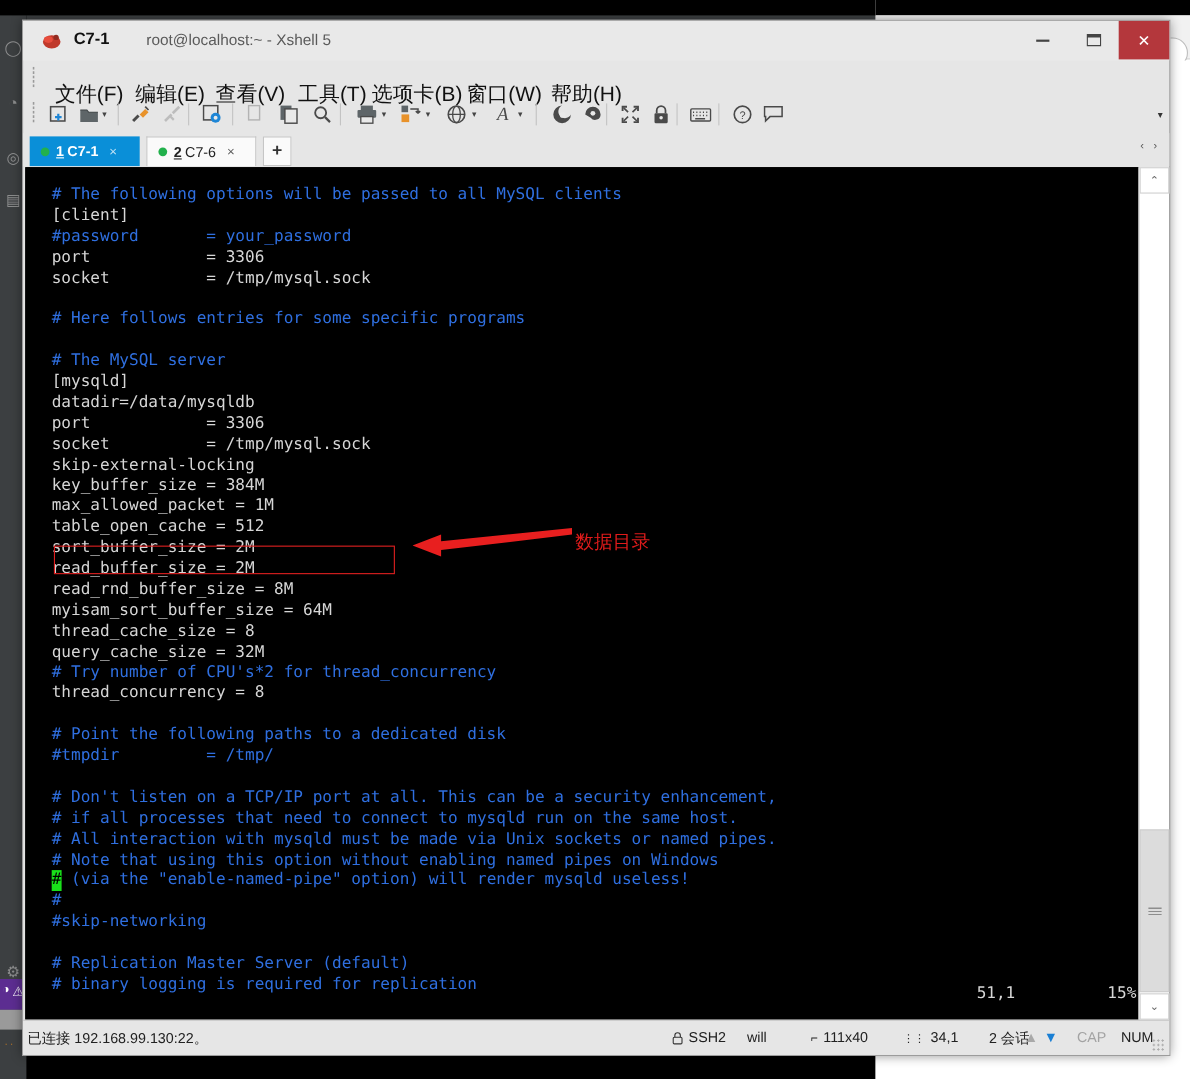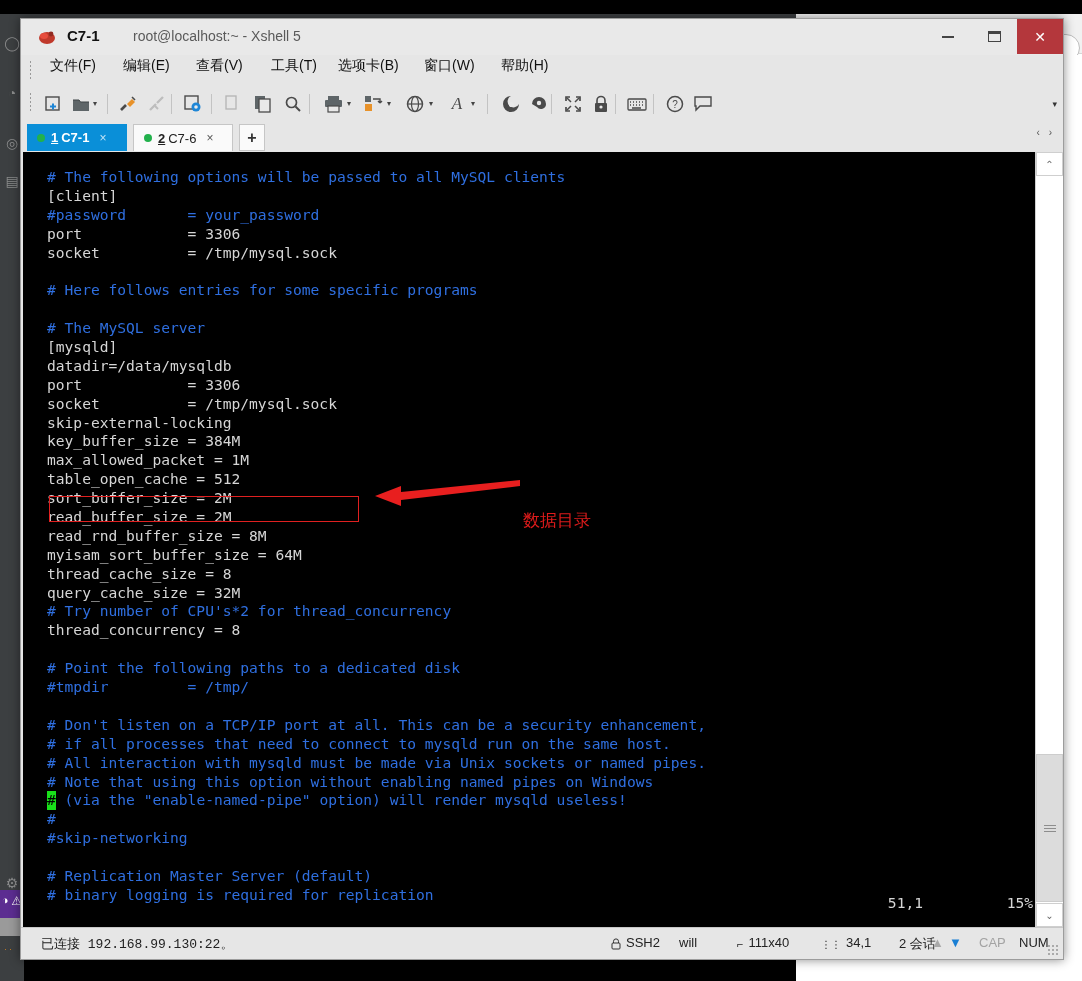--- a/index.html
+++ b/index.html
@@ -128,22 +128,22 @@
   
   .menubar {
     position: absolute; left: 0; top: 36px; width: 100%; height: 30px;
   }
   .grip {
     position: absolute; left: 8px; top: 5px; width: 3px; height: 20px;
     background-image: radial-gradient(#9a9a9a 40%, transparent 42%);
     background-size: 3px 4px;
   }
   .menu-item {
-    position: absolute; top: 0; height: 22px;
-    padding: 2px 7px; font-size: 14px; color: #111; white-space: nowrap;
+    position: absolute; top: 16px; height: 22px;
+    padding: 2px 7px; font-size: 19px; color: #111; white-space: nowrap;
   }
 
   
   .toolbar {
     position: absolute; left: 0; top: 66px; width: 100%; height: 36px;
   }
   .tb-ico {
     position: absolute; top: 7px; width: 24px; height: 24px;
     display: flex; align-items: center; justify-content: center;
     font-size: 15px; color: #4a4a4a;
@@ -242,31 +242,30 @@
 
   
   .anno-box {
     position: absolute; left: 26px; top: 344px; width: 310px; height: 26px;
     border: 1.6px solid #e02020; pointer-events: none;
   }
   .anno-label {
     position: absolute; left: 500px; top: 329px;
     color: #e01b1b; font-size: 17px; font-family: "DejaVu Sans", sans-serif;
     white-space: nowrap;
-    margin-top: 28px;
   }
   .anno-arrow { position: absolute; left: 352px; top: 322px; }
 
   
   .statusbar {
     position: absolute; left: 0; bottom: 0; width: 100%; height: 32px;
     background: #e6e6e6; border-top: 1px solid #c8c8c8;
     font-size: 13px; color: #222;
   }
-  .sb-left { position: absolute; left: 20px; top: 7px; white-space: nowrap; font-family: Liberation Mono, monospace; }
+  .sb-left { position: absolute; left: 4px; top: 7px; white-space: nowrap; }
   .sb-cell { position: absolute; top: 7px; white-space: nowrap; display: flex; align-items: flex-end; gap: 5px; }
   .sb-cell.dimmed { color: #a3a3a3; }
   .sb-up { color: #a9a9a9; font-size: 13px; }
   .sb-down { color: #1a7fd4; font-size: 13px; }
   .sb-grip {
     position: absolute; right: 4px; bottom: 3px; width: 12px; height: 12px;
     background-image: radial-gradient(#aaa 38%, transparent 40%);
     background-size: 4px 4px;
   }
 </style>

